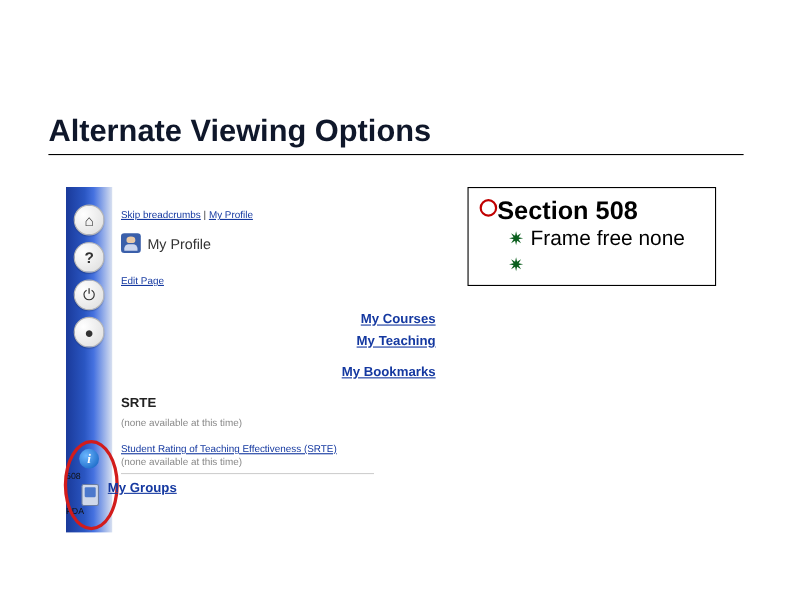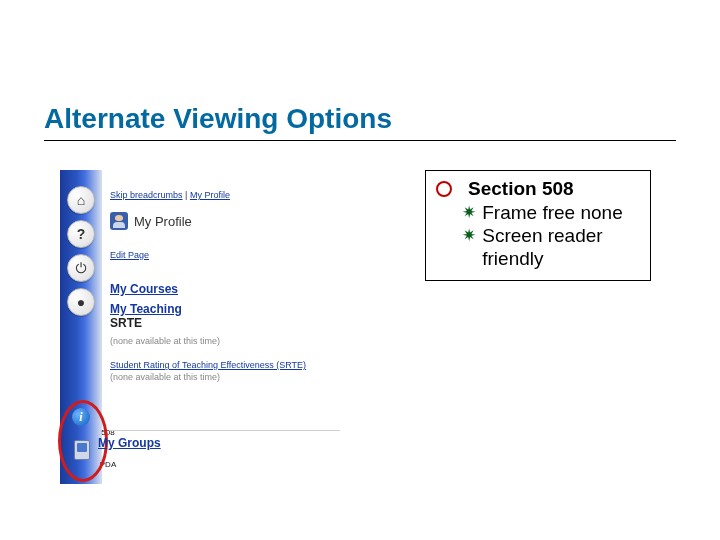--- a/index.html
+++ b/index.html
@@ -15,21 +15,21 @@
     position: relative;
     width: 720px;
     height: 540px;
   }
   .title {
     position: absolute;
     left: 44px;
     top: 103px;
     font-size: 28px;
     font-weight: bold;
-    color: #0369a1;
+    color: #0f172a;
   }
   .title-underline {
     position: absolute;
     left: 44px;
     top: 140px;
     width: 632px;
     height: 0;
     border-bottom: 1px solid #000;
   }
   
@@ -65,24 +65,22 @@
     color: #333;
   }
   .sidebar-btn.home { top: 16px; }
   .sidebar-btn.help { top: 50px; font-weight: bold; }
   .sidebar-btn.power { top: 84px; }
   .sidebar-btn.user  { top: 118px; }
   .sb-label {
     position: absolute;
     left: 0;
     width: 42px;
-    text-align: center;
     font-size: 8px;
     color: #111;
-    padding-left: 27px;
   }
   .sb-icon-508 {
     position: absolute;
     left: 12px;
     width: 18px;
     height: 18px;
     border-radius: 50%;
     background: radial-gradient(circle at 35% 35%, #6bb6ff, #0b5bbb);
     display: flex;
     align-items: center;
@@ -176,25 +174,26 @@
     cursor: pointer;
   }
   .section-link {
     display: block;
     margin-top: 14px;
     font-size: 12px;
     font-weight: bold;
     color: #1438a0;
     text-decoration: underline;
     cursor: pointer;
+    text-align: right;
   }
   .section-link.tight { margin-top: 6px; }
   .section-static {
     display: block;
-    margin-top: 0;
+    margin-top: 14px;
     font-size: 12px;
     font-weight: bold;
     color: #222;
   }
   .muted {
     display: block;
     margin-top: 6px;
     font-size: 9px;
     color: #888;
   }
@@ -219,22 +218,22 @@
     left: 425px;
     top: 170px;
     width: 226px;
     border: 1.5px solid #000;
     padding: 6px 8px 10px 10px;
     box-sizing: border-box;
   }
   .bullet-row {
     display: flex;
     align-items: flex-start;
-    gap: 16px;
-    font-size: 19px;
+    gap: 0;
+    font-size: 23px;
     color: #000;
     line-height: 1.25;
   }
   .bullet-hollow {
     width: 12px;
     height: 12px;
     border: 2.5px solid #c00000;
     border-radius: 50%;
     margin-top: 4px;
     flex: 0 0 auto;
@@ -297,20 +296,21 @@
       </div>
 
       <div class="profile-row">
         <div class="avatar"></div>
         <div class="profile-title">My Profile</div>
       </div>
       <a class="edit-page">Edit Page</a>
 
       <a class="section-link" style="margin-top:22px">My Courses</a>
       <a class="section-link tight">My Teaching</a>
+      <a class="section-link">My Bookmarks</a>
       <span class="section-static">SRTE</span>
 
       <span class="muted">(none available at this time)</span>
       <a class="small-link">Student Rating of Teaching Effectiveness (SRTE)</a>
       <span class="muted" style="margin-top:2px">(none available at this time)</span>
     </div>
 
     <div class="divider" style="top:260px"></div>
 
     <a class="section-link" style="position:absolute; left:38px; top:266px; margin-top:0">My Groups</a>
@@ -320,17 +320,16 @@
     <div class="bullet-row">
       <span class="bullet-hollow"></span>
       <span style="font-weight:bold">Section 508</span>
     </div>
     <div class="sub-row">
       <span class="bullet-star">✷</span>
       <span>Frame free none</span>
     </div>
     <div class="sub-row">
       <span class="bullet-star">✷</span>
-      <span>Screen reader friendly</span>
     </div>
   </div>
 
 </div>
 
 </body></html>

